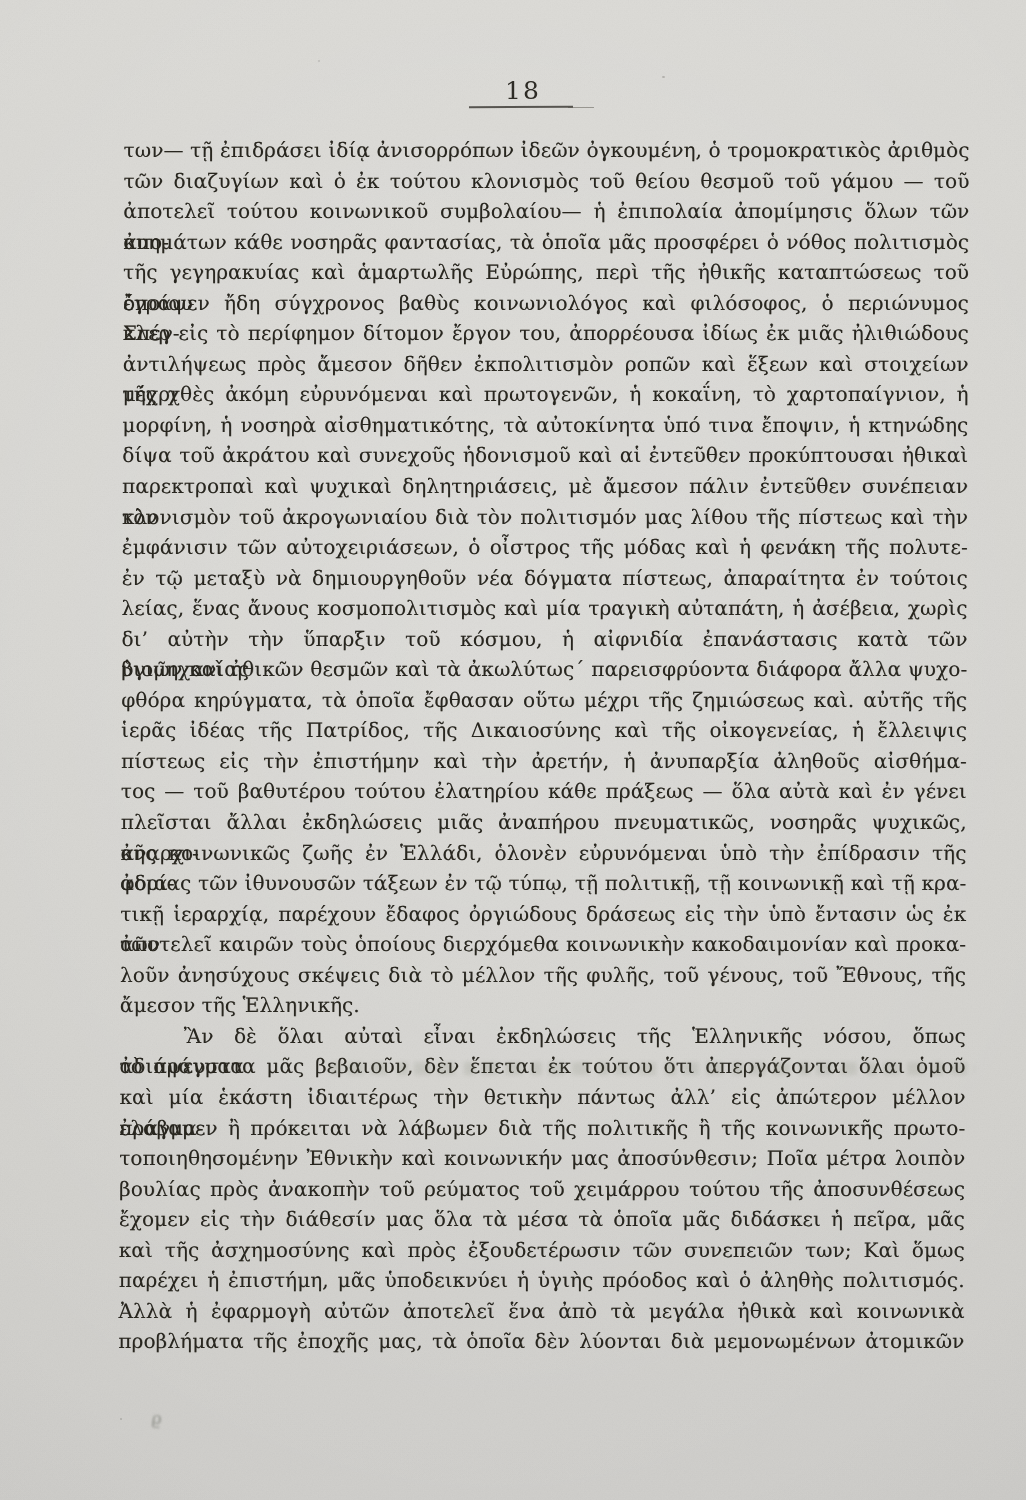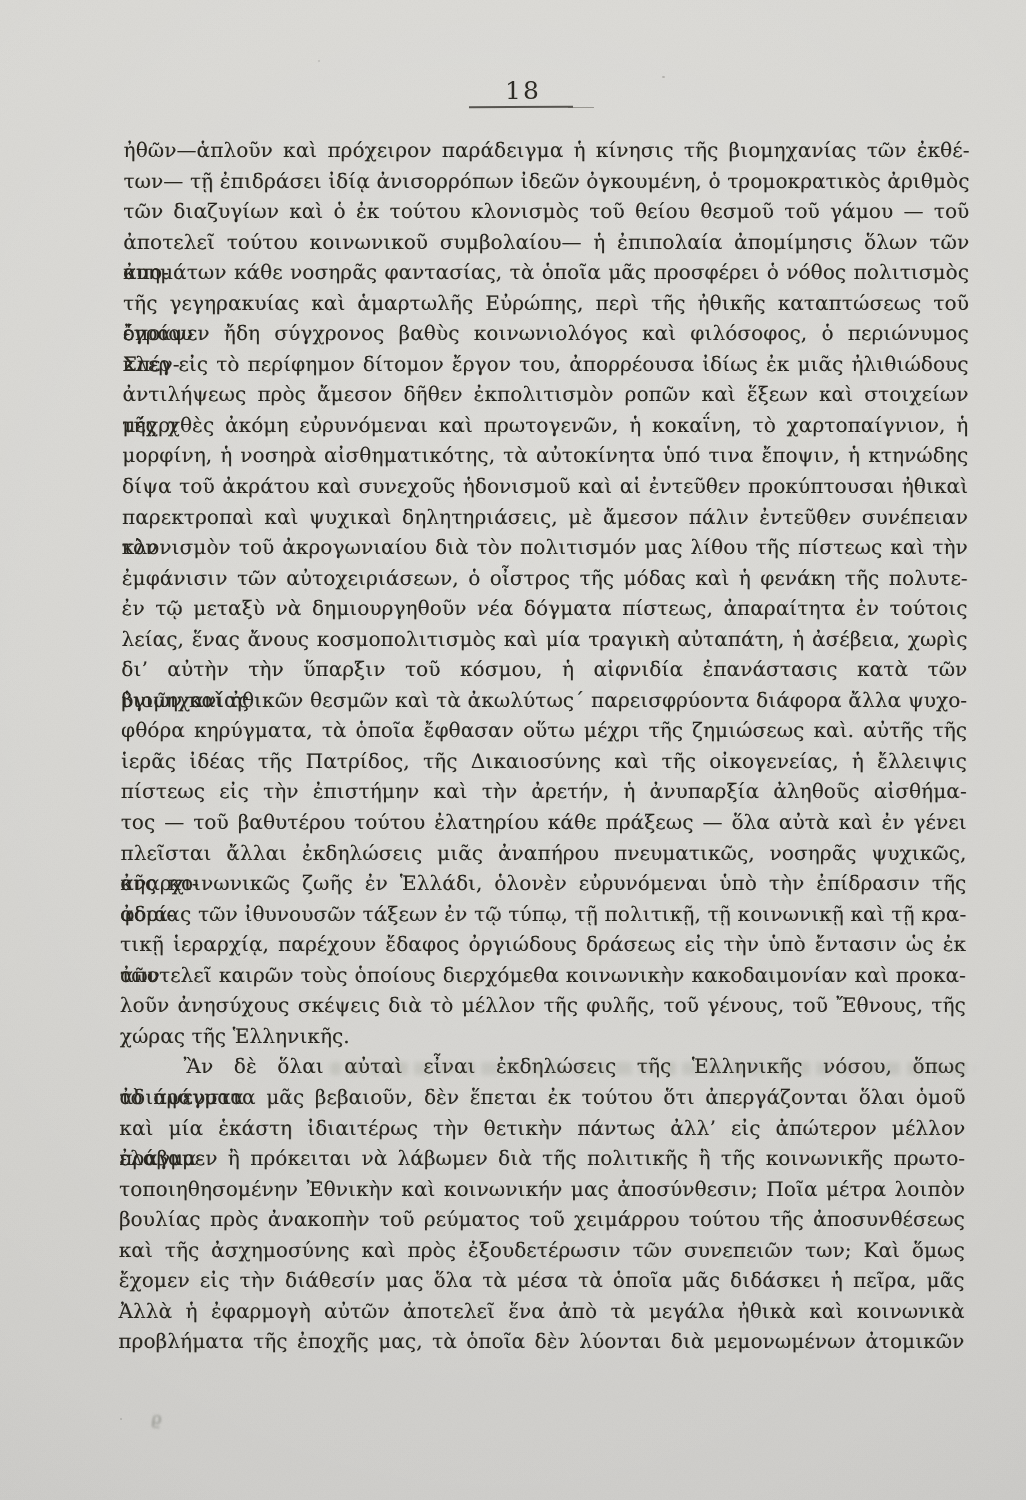--- a/index.html
+++ b/index.html
@@ -122,21 +122,20 @@
     <rect width="1026" height="1500" filter="url(#noiseF)"></rect>
   </svg>
 
   <header class="page-header">
     <div class="page-number">18</div>
     <div class="page-number-rule"></div>
     <div class="page-number-rule-tail"></div>
   </header>
 
   <main class="text-block">
-    <p class="line">ἠθῶν—ἁπλοῦν καὶ πρόχειρον παράδειγμα ἡ κίνησις τῆς βιομηχανίας τῶν ἐκθέ-</p>
     <p class="line">των— τῇ ἐπιδράσει ἰδίᾳ ἀνισορρόπων ἰδεῶν ὀγκουμένη, ὁ τρομοκρατικὸς ἀριθμὸς</p>
     <p class="line">τῶν διαζυγίων καὶ ὁ ἐκ τούτου κλονισμὸς τοῦ θείου θεσμοῦ τοῦ γάμου — τοῦ</p>
     <p class="line">ἀποτελεῖ τούτου κοινωνικοῦ συμβολαίου— ἡ ἐπιπολαία ἀπομίμησις ὅλων τῶν ἀπο-</p>
     <p class="line">κυημάτων κάθε νοσηρᾶς φαντασίας, τὰ ὁποῖα μᾶς προσφέρει ὁ νόθος πολιτισμὸς</p>
     <p class="line">τῆς γεγηρακυίας καὶ ἁμαρτωλῆς Εὐρώπης, περὶ τῆς ἠθικῆς καταπτώσεως τοῦ ὁποίου</p>
     <p class="line">ἔγραψεν ἤδη σύγχρονος βαθὺς κοινωνιολόγος καὶ φιλόσοφος, ὁ περιώνυμος Σπέγ-</p>
     <p class="line">κλερ εἰς τὸ περίφημον δίτομον ἔργον του, ἀπορρέουσα ἰδίως ἐκ μιᾶς ἠλιθιώδους</p>
     <p class="line">ἀντιλήψεως πρὸς ἄμεσον δῆθεν ἐκπολιτισμὸν ροπῶν καὶ ἕξεων καὶ στοιχείων μέχρι</p>
     <p class="line">τῆς χθὲς ἀκόμη εὐρυνόμεναι καὶ πρωτογενῶν, ἡ κοκαΐνη, τὸ χαρτοπαίγνιον, ἡ</p>
     <p class="line">μορφίνη, ἡ νοσηρὰ αἰσθηματικότης, τὰ αὐτοκίνητα ὑπό τινα ἔποψιν, ἡ κτηνώδης</p>
@@ -151,29 +150,30 @@
     <p class="line">φθόρα κηρύγματα, τὰ ὁποῖα ἔφθασαν οὕτω μέχρι τῆς ζημιώσεως καὶ. αὐτῆς τῆς</p>
     <p class="line">ἱερᾶς ἰδέας τῆς Πατρίδος, τῆς Δικαιοσύνης καὶ τῆς οἰκογενείας, ἡ ἔλλειψις</p>
     <p class="line">πίστεως εἰς τὴν ἐπιστήμην καὶ τὴν ἀρετήν, ἡ ἀνυπαρξία ἀληθοῦς αἰσθήμα-</p>
     <p class="line">τος — τοῦ βαθυτέρου τούτου ἐλατηρίου κάθε πράξεως — ὅλα αὐτὰ καὶ ἐν γένει</p>
     <p class="line">πλεῖσται ἄλλαι ἐκδηλώσεις μιᾶς ἀναπήρου πνευματικῶς, νοσηρᾶς ψυχικῶς, ἀναρχι-</p>
     <p class="line">κῆς κοινωνικῶς ζωῆς ἐν Ἑλλάδι, ὁλονὲν εὐρυνόμεναι ὑπὸ τὴν ἐπίδρασιν τῆς ἀδια-</p>
     <p class="line">φορίας τῶν ἰθυνουσῶν τάξεων ἐν τῷ τύπῳ, τῇ πολιτικῇ, τῇ κοινωνικῇ καὶ τῇ κρα-</p>
     <p class="line">τικῇ ἱεραρχίᾳ, παρέχουν ἔδαφος ὀργιώδους δράσεως εἰς τὴν ὑπὸ ἔντασιν ὡς ἐκ τῶν</p>
     <p class="line">ἀποτελεῖ καιρῶν τοὺς ὁποίους διερχόμεθα κοινωνικὴν κακοδαιμονίαν καὶ προκα-</p>
     <p class="line">λοῦν ἀνησύχους σκέψεις διὰ τὸ μέλλον τῆς φυλῆς, τοῦ γένους, τοῦ Ἔθνους, τῆς</p>
-    <p class="line pe">χώρας τῆς Ἑλληνικῆς.</p>
+    <p class="line pe">ἄμεσον τῆς Ἑλληνικῆς.</p>
     <p class="line ind">Ἂν δὲ ὅλαι αὐταὶ εἶναι ἐκδηλώσεις τῆς Ἑλληνικῆς νόσου, ὅπως ἀδιάψευστα</p>
     <p class="line">τὸ πράγματα μᾶς βεβαιοῦν, δὲν ἕπεται ἐκ τούτου ὅτι ἀπεργάζονται ὅλαι ὁμοῦ</p>
     <p class="line">καὶ μία ἑκάστη ἰδιαιτέρως τὴν θετικὴν πάντως ἀλλ’ εἰς ἀπώτερον μέλλον πραγμα-</p>
     <p class="line">ἐλάβαμεν ἢ πρόκειται νὰ λάβωμεν διὰ τῆς πολιτικῆς ἢ τῆς κοινωνικῆς πρωτο-</p>
     <p class="line">τοποιηθησομένην Ἐθνικὴν καὶ κοινωνικήν μας ἀποσύνθεσιν; Ποῖα μέτρα λοιπὸν</p>
     <p class="line">βουλίας πρὸς ἀνακοπὴν τοῦ ρεύματος τοῦ χειμάρρου τούτου τῆς ἀποσυνθέσεως</p>
+    <p class="line">ἔχομεν εἰς τὴν διάθεσίν μας ὅλα τὰ μέσα τὰ ὁποῖα μᾶς διδάσκει ἡ πεῖρα, μᾶς</p>
     <p class="line">καὶ τῆς ἀσχημοσύνης καὶ πρὸς ἐξουδετέρωσιν τῶν συνεπειῶν των; Καὶ ὅμως</p>
-    <p class="line">ἔχομεν εἰς τὴν διάθεσίν μας ὅλα τὰ μέσα τὰ ὁποῖα μᾶς διδάσκει ἡ πεῖρα, μᾶς</p>
+    <p class="line">παρέχει ἡ ἐπιστήμη, μᾶς ὑποδεικνύει ἡ ὑγιὴς πρόοδος καὶ ὁ ἀληθὴς πολιτισμός.</p>
     <p class="line">Ἀλλὰ ἡ ἐφαρμογὴ αὐτῶν ἀποτελεῖ ἕνα ἀπὸ τὰ μεγάλα ἠθικὰ καὶ κοινωνικὰ</p>
     <p class="line">προβλήματα τῆς ἐποχῆς μας, τὰ ὁποῖα δὲν λύονται διὰ μεμονωμένων ἀτομικῶν</p>
   </main>
 
   <div class="ink-bleed-ghost"></div>
   <div class="ghost-mark">ϱ</div>
 
   <div class="speck speck-1"></div>
   <div class="speck speck-2"></div>
   <div class="speck speck-3"></div>

